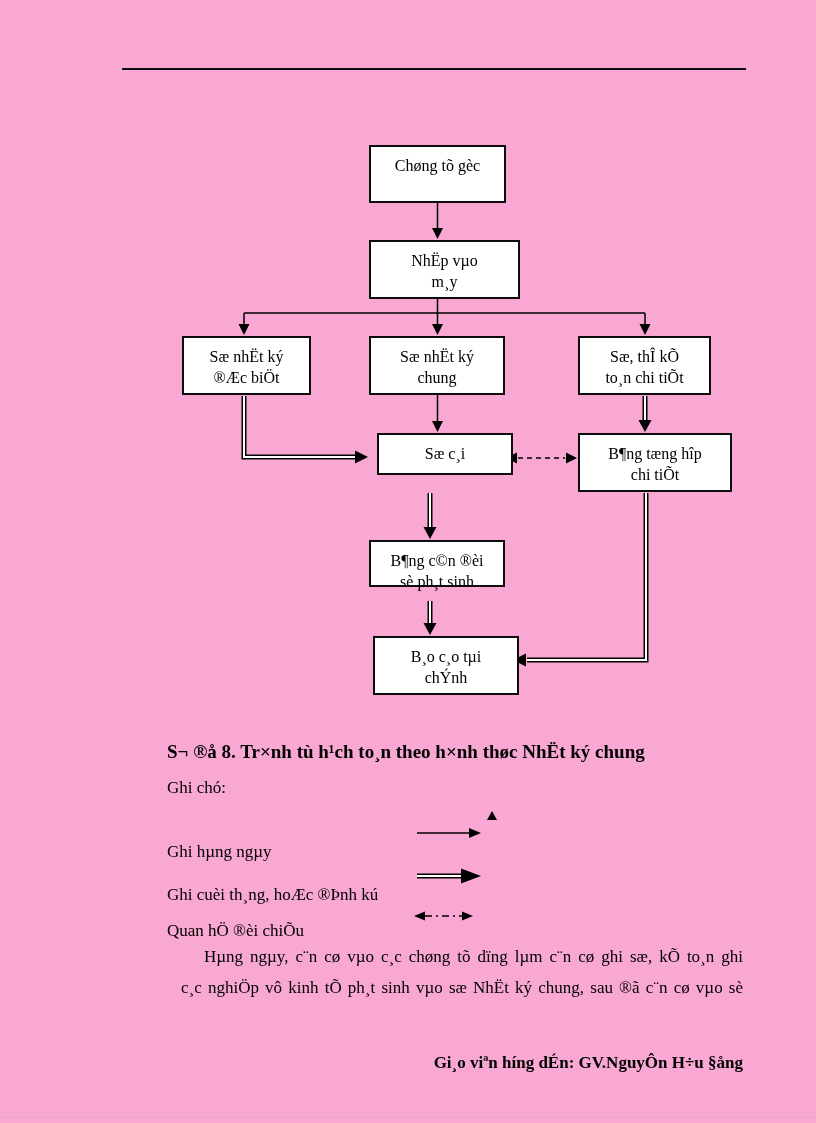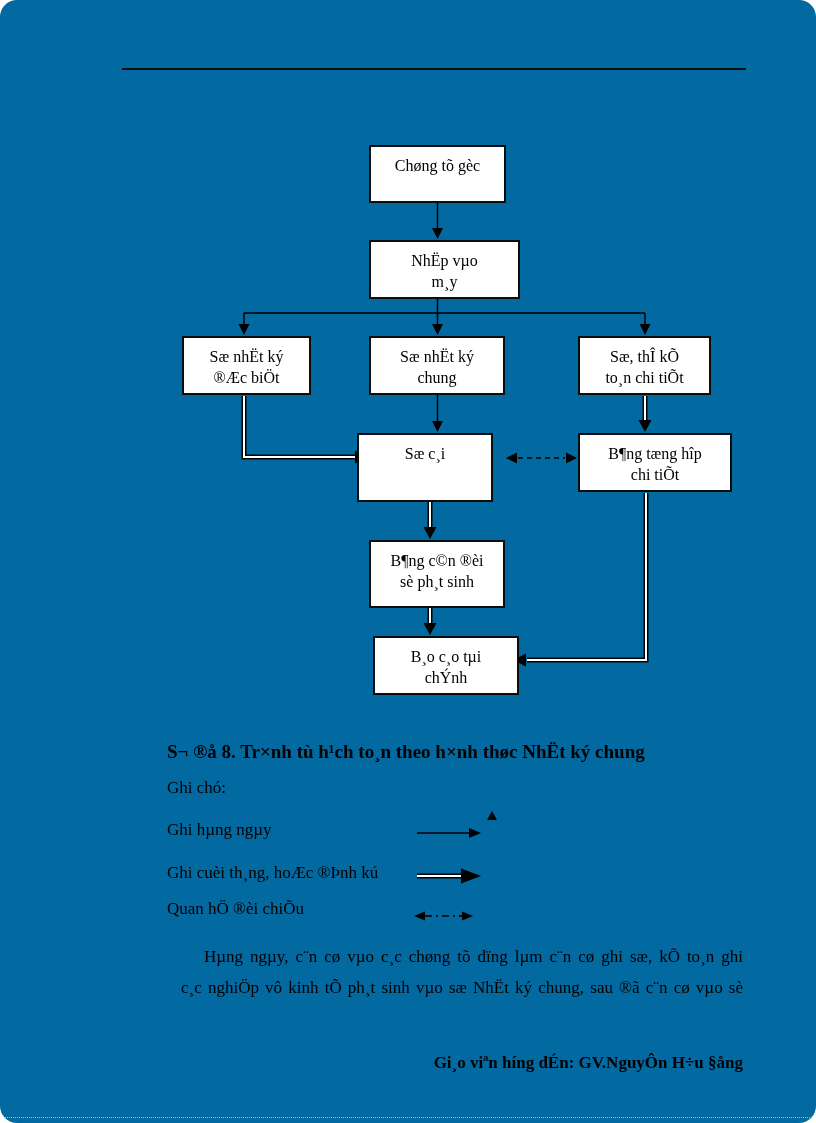--- a/index.html
+++ b/index.html
@@ -1,30 +1,30 @@
 <!DOCTYPE html>
 <html><head>
 <meta charset="utf-8">
 <style>
   html,body{margin:0;padding:0;background:#ffffff;}
   .page{
-    position:relative;width:816px;height:1123px;background:#0369a1;
-    font-family:"Liberation Serif","DejaVu Serif",serif;color:#000;overflow:hidden;border-radius:17px;
+    position:relative;width:816px;height:1123px;background:#f9a8d4;
+    font-family:"Liberation Serif","DejaVu Serif",serif;color:#000;overflow:hidden;
   }
   .top-rule{position:absolute;left:122px;top:68px;width:624px;height:2px;background:#0f0f0f;}
   .bottom-rule{position:absolute;left:2px;top:1117px;width:812px;height:0;border-top:1px dotted #c9a9bf;}
   .connectors{position:absolute;left:0;top:0;z-index:1;}
   .fbox{
     position:absolute;z-index:2;box-sizing:border-box;border:2px solid #0c0c0c;background:#fff;
     text-align:center;font-size:16px;line-height:21px;padding-top:8px;
   }
   .fbox span{display:block;}
   .caption{position:absolute;left:167px;top:741px;font-size:19px;font-weight:bold;white-space:nowrap;}
   .legend-title{position:absolute;left:167px;top:778px;font-size:17px;}
-  .legend-label{position:absolute;left:167px;font-size:17px;white-space:nowrap;}
+  .legend-label{position:absolute;left:167px;font-size:17px;white-space:nowrap;margin-top:22px;}
   .ll-0{top:820px;} .ll-1{top:863px;} .ll-2{top:899px;}
   .para{position:absolute;left:133px;top:941px;width:610px;font-size:17px;}
   .pline{display:block;height:31px;line-height:31px;text-align:justify;text-align-last:justify;margin-left:48px;}
   .pline-1{text-indent:23px;}
   .footer{position:absolute;left:133px;top:1053px;width:610px;text-align:right;font-size:17px;font-weight:bold;white-space:nowrap;}
 </style>
 </head>
 <body>
 
 <div class="page">
@@ -97,29 +97,29 @@
     <span>®Æc biÖt</span>
   </div>
   <div class="fbox" style="left:369px;top:336px;width:136px;height:59px">
     <span>Sæ nhËt ký</span>
     <span>chung</span>
   </div>
   <div class="fbox" style="left:578px;top:336px;width:133px;height:59px">
     <span>Sæ, thÎ kÕ</span>
     <span>to¸n chi tiÕt</span>
   </div>
-  <div class="fbox" style="left:357px;top:433px;width:136px;height:69px">
+  <div class="fbox" style="left:377px;top:433px;width:136px;height:42px">
     <span>Sæ c¸i</span>
     <span></span>
   </div>
   <div class="fbox" style="left:578px;top:433px;width:154px;height:59px">
     <span>B¶ng tæng hîp</span>
     <span>chi tiÕt</span>
   </div>
-  <div class="fbox" style="left:369px;top:540px;width:136px;height:68px">
+  <div class="fbox" style="left:369px;top:540px;width:136px;height:47px">
     <span>B¶ng c©n ®èi</span>
     <span>sè ph¸t sinh</span>
   </div>
   <div class="fbox" style="left:373px;top:636px;width:146px;height:59px">
     <span>B¸o c¸o tµi</span>
     <span>chÝnh</span>
   </div>
 
   <div class="caption">S¬ ®å 8. Tr×nh tù h¹ch to¸n theo h×nh thøc NhËt ký chung</div>
   <div class="legend-title">Ghi chó:</div>

